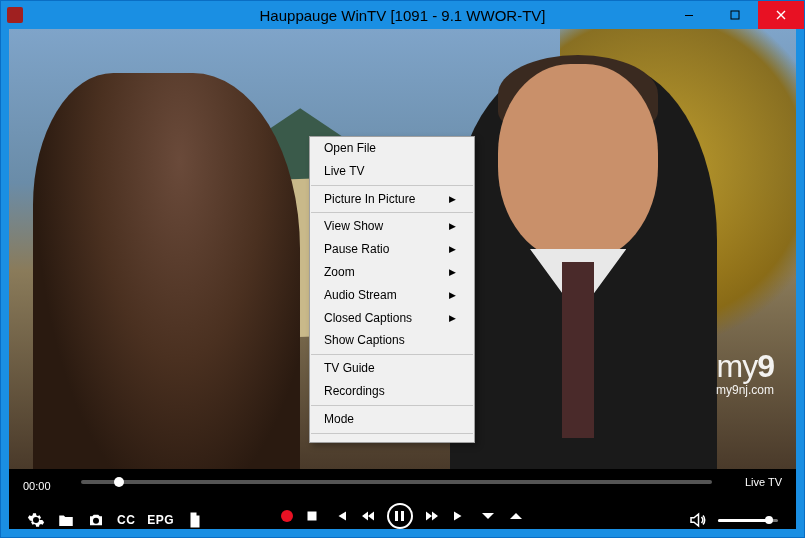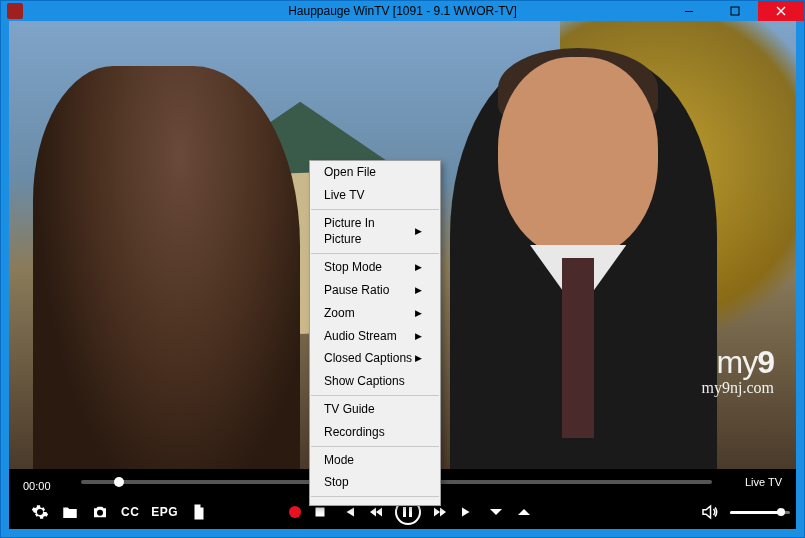--- a/index.html
+++ b/index.html
@@ -11,26 +11,26 @@
   .window {
     width: 805px;
     height: 538px;
     background: #1a8fe3;
     border: 1px solid #0a6ec4;
     position: relative;
     display: flex;
     flex-direction: column;
   }
   .titlebar {
-    height: 20px;
+    height: 28px;
     background: #1a8fe3;
     display: flex;
     align-items: center;
     color: #000;
-    font-size: 12px;
+    font-size: 15px;
     position: relative;
   }
   .titlebar-icon {
     width: 16px; height: 16px;
     margin: 0 6px;
     background: #a02020;
     border-radius: 2px;
   }
   .titlebar-title {
     position: absolute;
@@ -144,23 +144,22 @@
     font-family: Arial, sans-serif;
   }
   .watermark .logo {
     font-size: 32px;
     font-weight: 300;
     letter-spacing: -1px;
     line-height: 0.9;
   }
   .watermark .logo b { font-weight: 700; }
   .watermark .url {
-    font-size: 16px;
+    font-size: 12px;
     margin-top: 2px;
-    font-family: Liberation Serif, serif;
   }
   .seekbar {
     height: 26px;
     background: #000;
     display: flex;
     align-items: center;
     padding: 0 14px;
     color: #fff;
     font-size: 11px;
     position: relative;
@@ -181,25 +180,24 @@
     width: 10px; height: 10px;
     background: #fff;
     border-radius: 50%;
     transform: translate(-50%, -50%);
   }
   .seek-status { width: 60px; text-align: right; }
   .controlbar {
     height: 34px;
     background: #000;
     display: flex;
-    align-items: center;
+    align-items: flex-end;
     color: #fff;
-    padding: 0 6px;
-    position: relative;
-    margin-left: 16px;
+    padding: 0 18px;
+    position: relative;
   }
   .left-group, .right-group {
     display: flex;
     align-items: center;
     gap: 12px;
   }
   .center-group {
     position: absolute;
     left: 50%;
     transform: translateX(-50%);
@@ -257,28 +255,27 @@
   .vol-thumb {
     position: absolute; left: 85%; top: 50%;
     width: 8px; height: 8px; background:#fff; border-radius:50%;
     transform: translate(-50%,-50%);
   }
   
   .context-menu {
     position: absolute;
     left: 300px;
     top: 107px;
-    width: 132px;
+    width: 166px;
     background: #f0f0f0;
     border: 1px solid #a0a0a0;
     box-shadow: 3px 3px 6px rgba(0,0,0,0.3);
     font-size: 12px;
     color: #000;
     z-index: 50;
-    margin-top: 32px;
   }
   .menu-item {
     padding: 3px 18px 3px 14px;
     display: flex;
     justify-content: space-between;
     align-items: center;
     cursor: default;
     line-height: 1.4;
   }
   .menu-sep {
@@ -435,21 +432,21 @@
         <div class="menu-item">
           <span>Live TV</span>
         </div>
         <div class="menu-sep"></div>
         <div class="menu-item">
           <span>Picture In Picture</span>
           <span class="submenu-arrow">▶</span>
         </div>
         <div class="menu-sep"></div>
         <div class="menu-item">
-          <span>Stop Mode</span>
+          <span>View Show</span>
           <span class="submenu-arrow">▶</span>
         </div>
         <div class="menu-item">
           <span>Pause Ratio</span>
           <span class="submenu-arrow">▶</span>
         </div>
         <div class="menu-item">
           <span>Zoom</span>
           <span class="submenu-arrow">▶</span>
         </div>
@@ -467,22 +464,19 @@
         <div class="menu-sep"></div>
         <div class="menu-item">
           <span>TV Guide</span>
         </div>
         <div class="menu-item">
           <span>Recordings</span>
         </div>
         <div class="menu-sep"></div>
         <div class="menu-item">
           <span>Mode</span>
-        </div>
-        <div class="menu-item">
-          <span>Stop</span>
         </div>
         <div class="menu-sep"></div>
         <div class="menu-item"></div>
       </div>
 
   </div>
 </div>
 
 </body></html>

